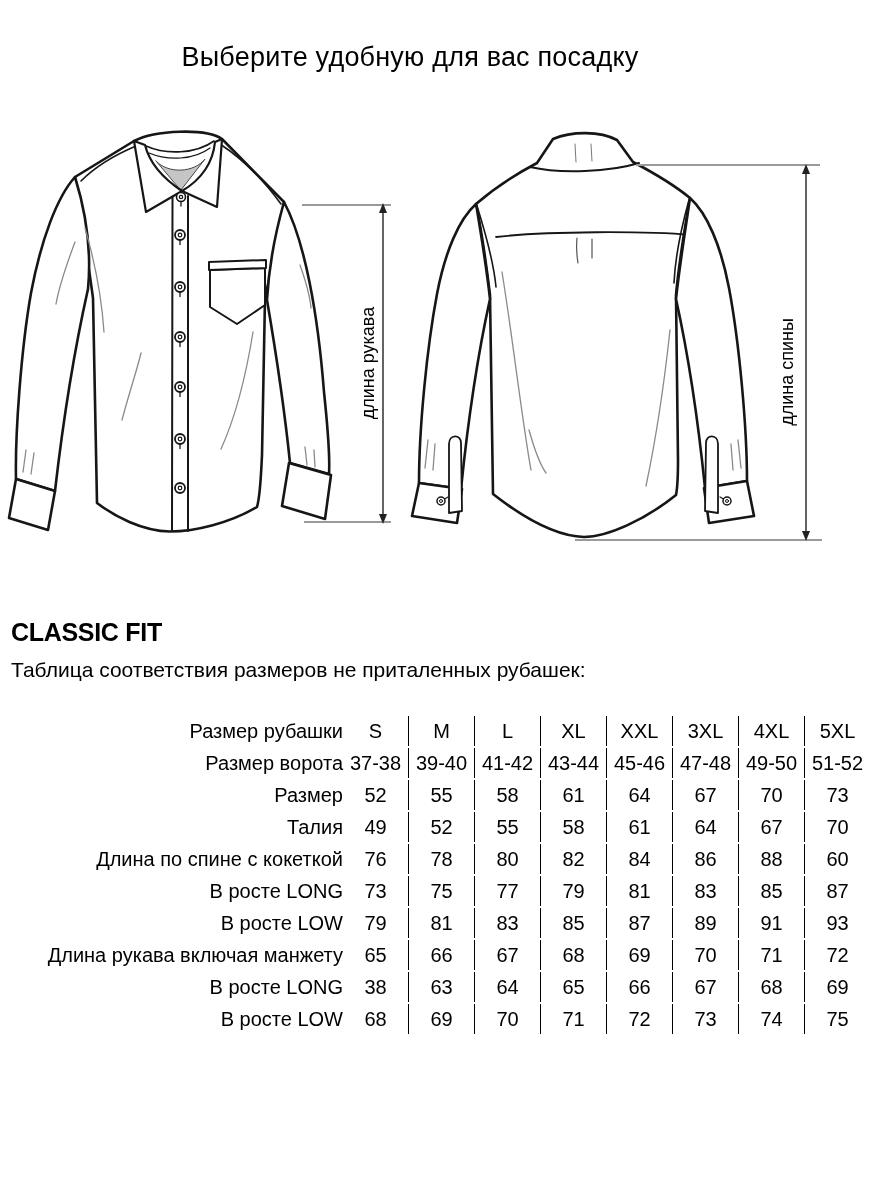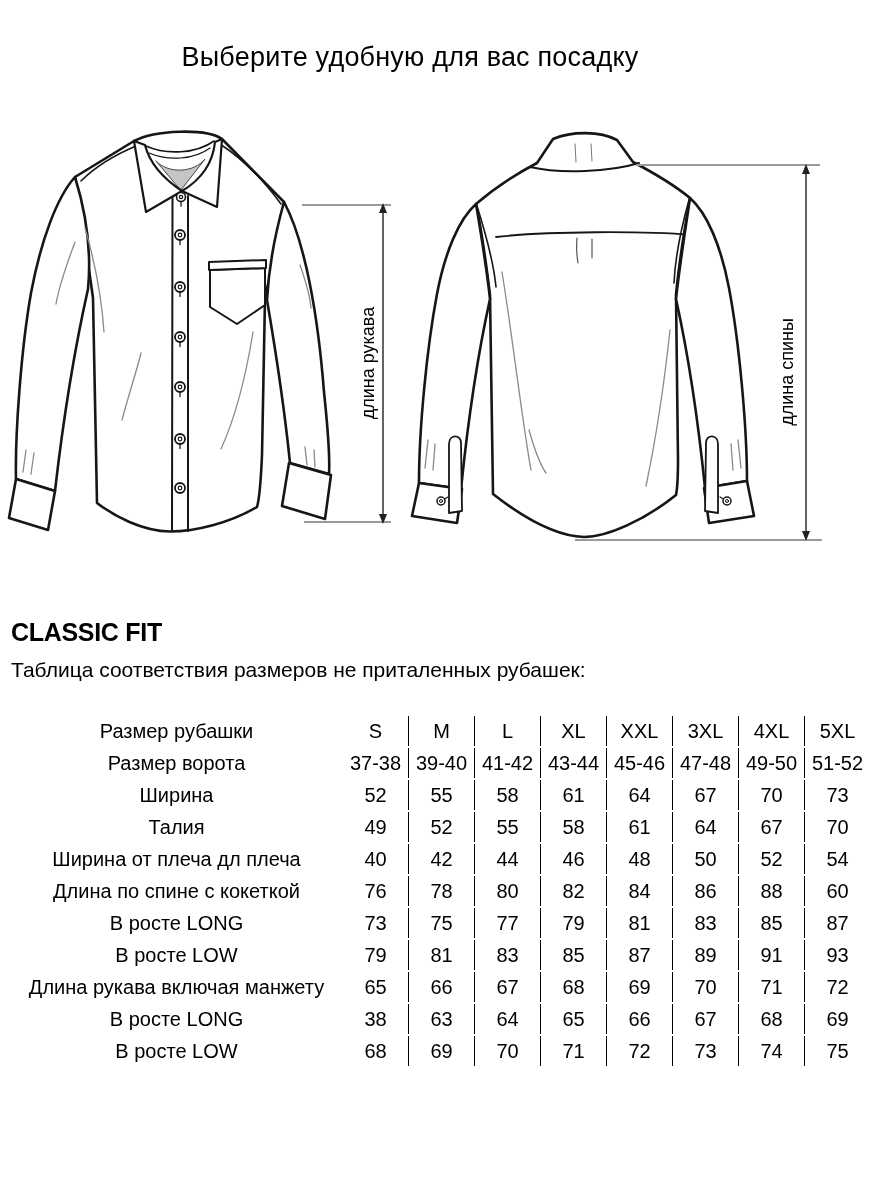--- a/index.html
+++ b/index.html
@@ -5,21 +5,21 @@
   html,body{margin:0;padding:0;background:#fff;}
   body{width:881px;height:1200px;position:relative;font-family:"Liberation Sans",sans-serif;color:#000;overflow:hidden;}
   .abs{position:absolute;}
   #title{top:42px;left:0;width:820px;text-align:center;font-size:27px;letter-spacing:0.2px;}
   #diagram{top:128px;left:0;}
   #classic-heading{top:618px;left:11px;font-size:25px;font-weight:800;letter-spacing:-0.3px;}
   #subtitle{top:658px;left:11px;font-size:21px;}
   #size-table-wrap{top:714px;left:10px;}
   table.size{border-collapse:separate;border-spacing:0 2px;}
   table.size td{height:30px;font-size:20px;white-space:nowrap;padding:0;vertical-align:middle;}
-  td.label{width:333px;text-align:center;}
+  td.label{width:333px;text-align:right;}
   td.val{width:65px;min-width:65px;text-align:center;}
   td.val + td.val{border-left:1.6px solid #000;}
   svg text{font-family:"Liberation Sans",sans-serif;}
 </style>
 </head>
 <body>
 
 <div class="abs" id="title">Выберите удобную для вас посадку</div>
 
 <svg class="abs" id="diagram" width="881" height="470" viewBox="0 128 881 470">
@@ -186,51 +186,40 @@
           <td class="val">37-38</td>
           <td class="val">39-40</td>
           <td class="val">41-42</td>
           <td class="val">43-44</td>
           <td class="val">45-46</td>
           <td class="val">47-48</td>
           <td class="val">49-50</td>
           <td class="val">51-52</td>
         </tr>
         <tr>
-          <td class="label">Ширина</td>
+          <td class="label">Размер</td>
           <td class="val">52</td>
           <td class="val">55</td>
           <td class="val">58</td>
           <td class="val">61</td>
           <td class="val">64</td>
           <td class="val">67</td>
           <td class="val">70</td>
           <td class="val">73</td>
         </tr>
         <tr>
           <td class="label">Талия</td>
           <td class="val">49</td>
           <td class="val">52</td>
           <td class="val">55</td>
           <td class="val">58</td>
           <td class="val">61</td>
           <td class="val">64</td>
           <td class="val">67</td>
           <td class="val">70</td>
-        </tr>
-        <tr>
-          <td class="label">Ширина от плеча дл плеча</td>
-          <td class="val">40</td>
-          <td class="val">42</td>
-          <td class="val">44</td>
-          <td class="val">46</td>
-          <td class="val">48</td>
-          <td class="val">50</td>
-          <td class="val">52</td>
-          <td class="val">54</td>
         </tr>
         <tr>
           <td class="label">Длина по спине с кокеткой</td>
           <td class="val">76</td>
           <td class="val">78</td>
           <td class="val">80</td>
           <td class="val">82</td>
           <td class="val">84</td>
           <td class="val">86</td>
           <td class="val">88</td>

